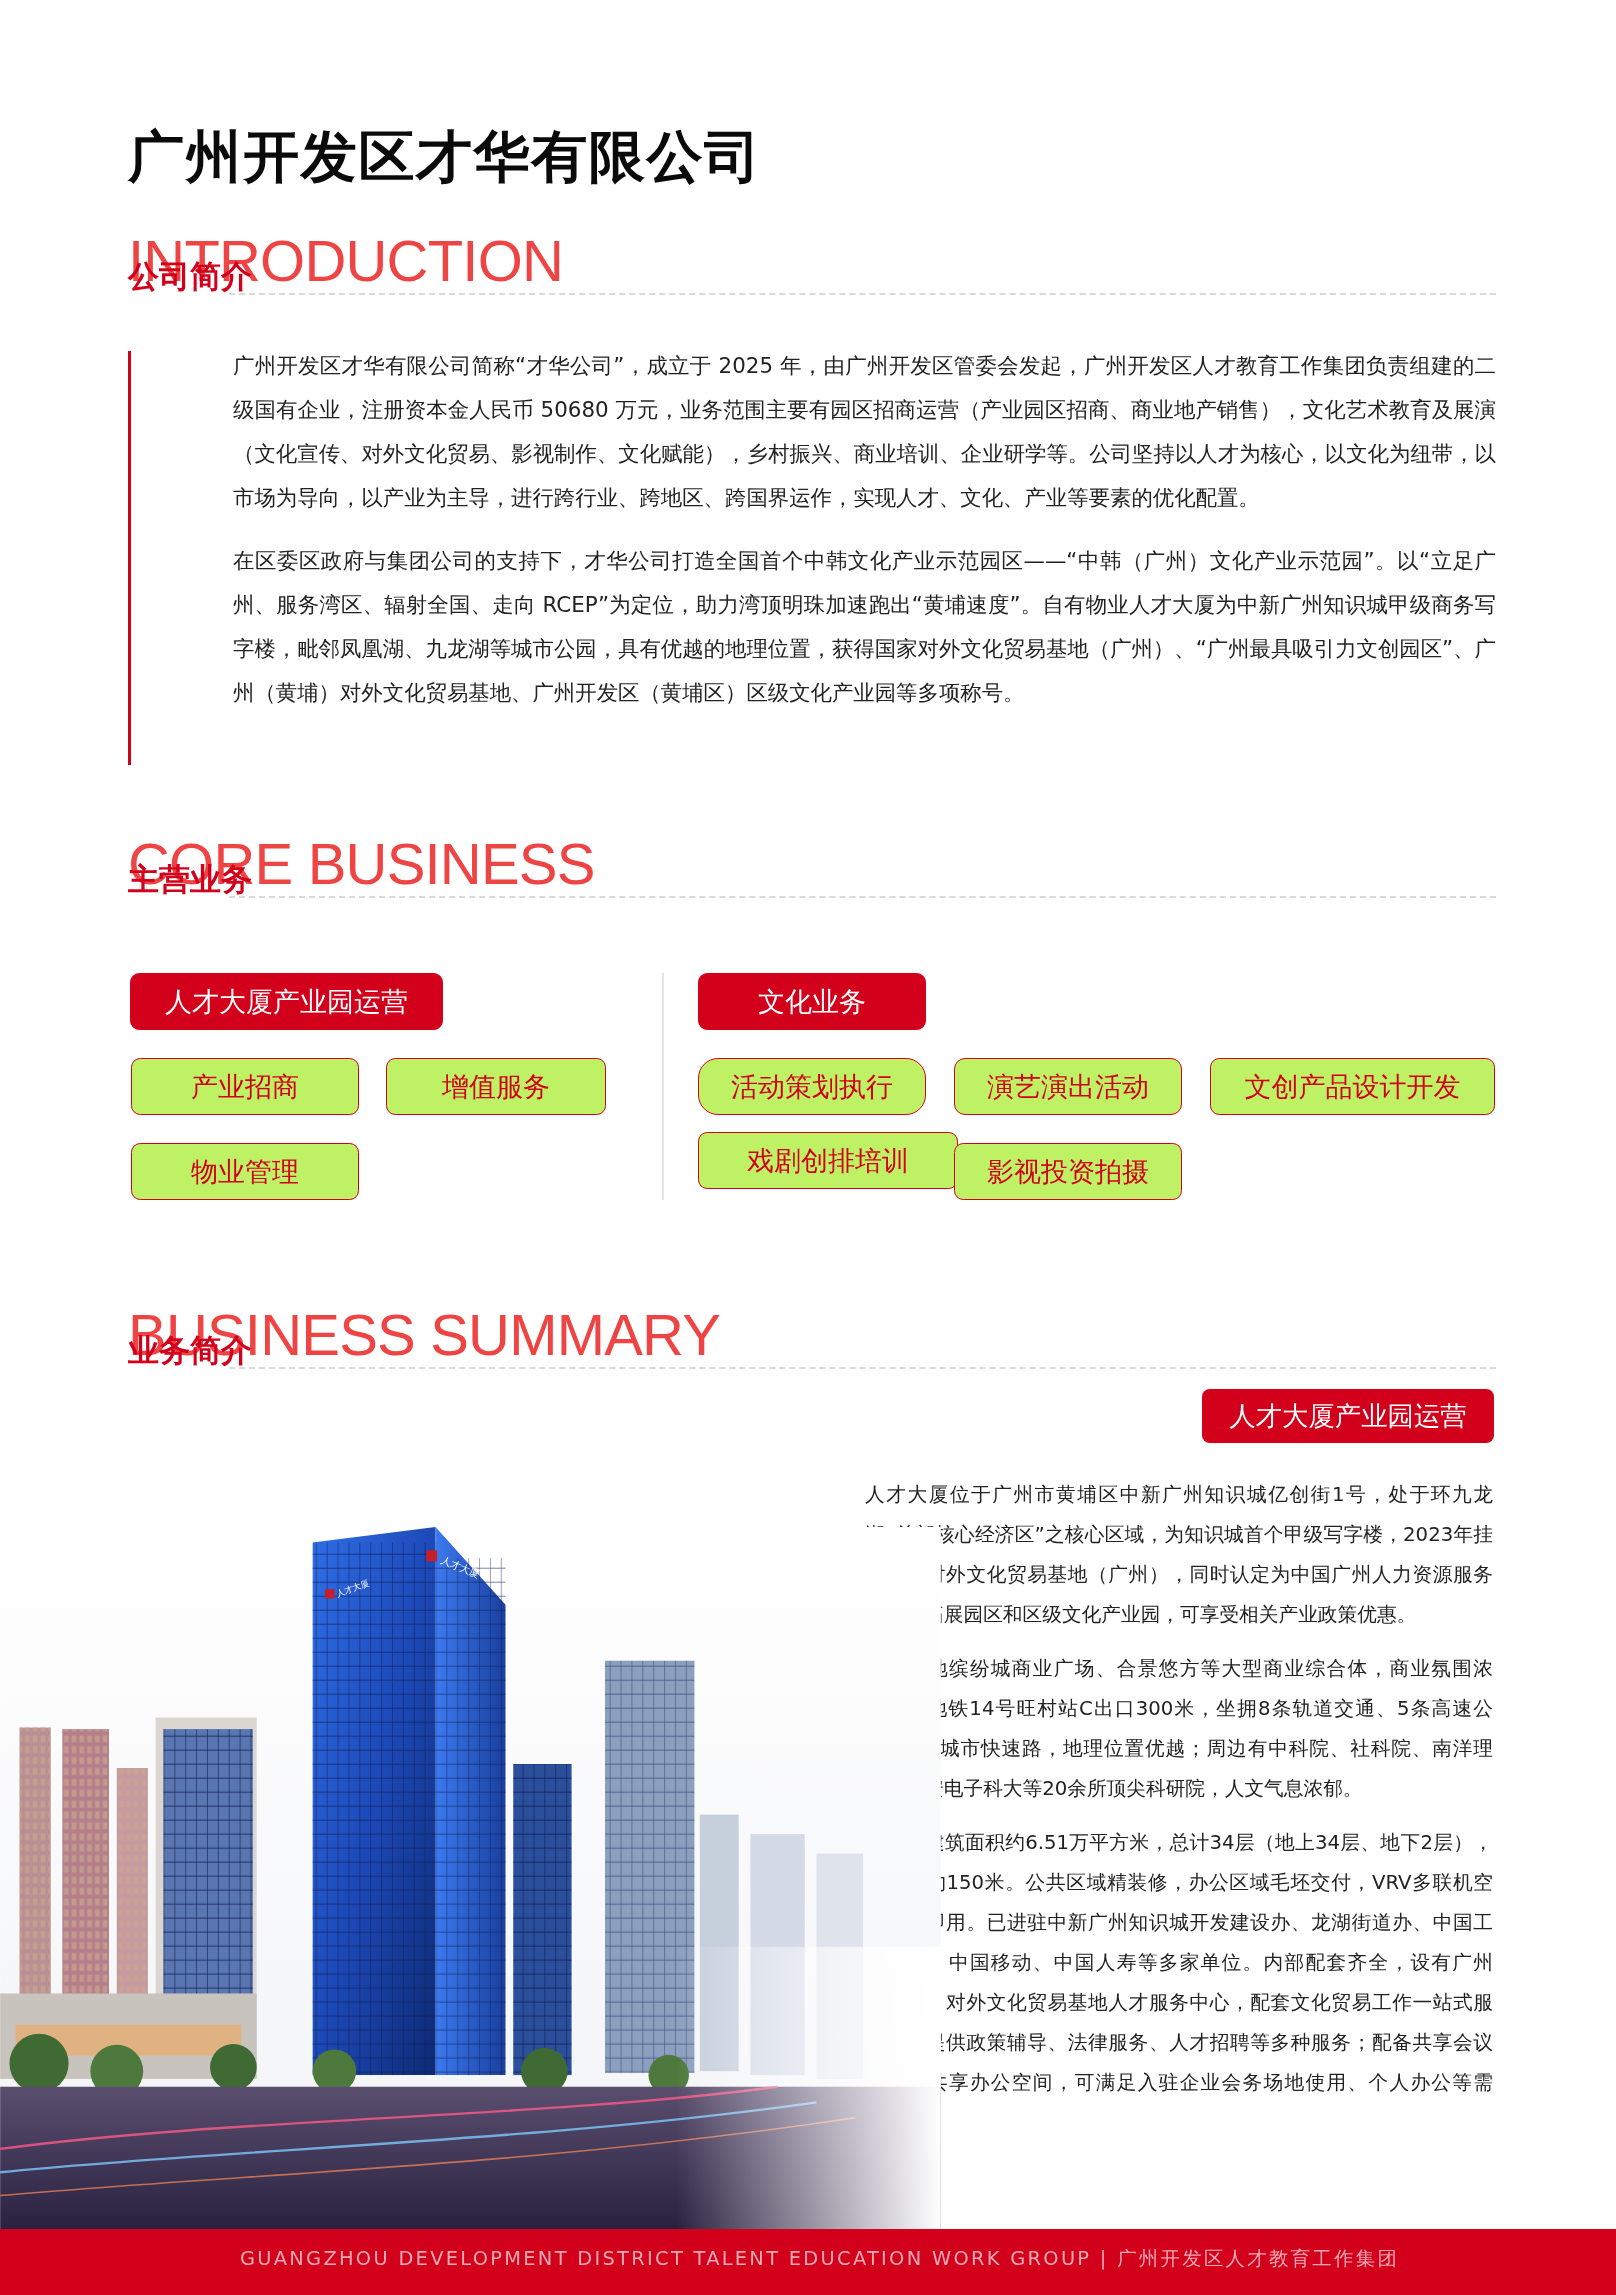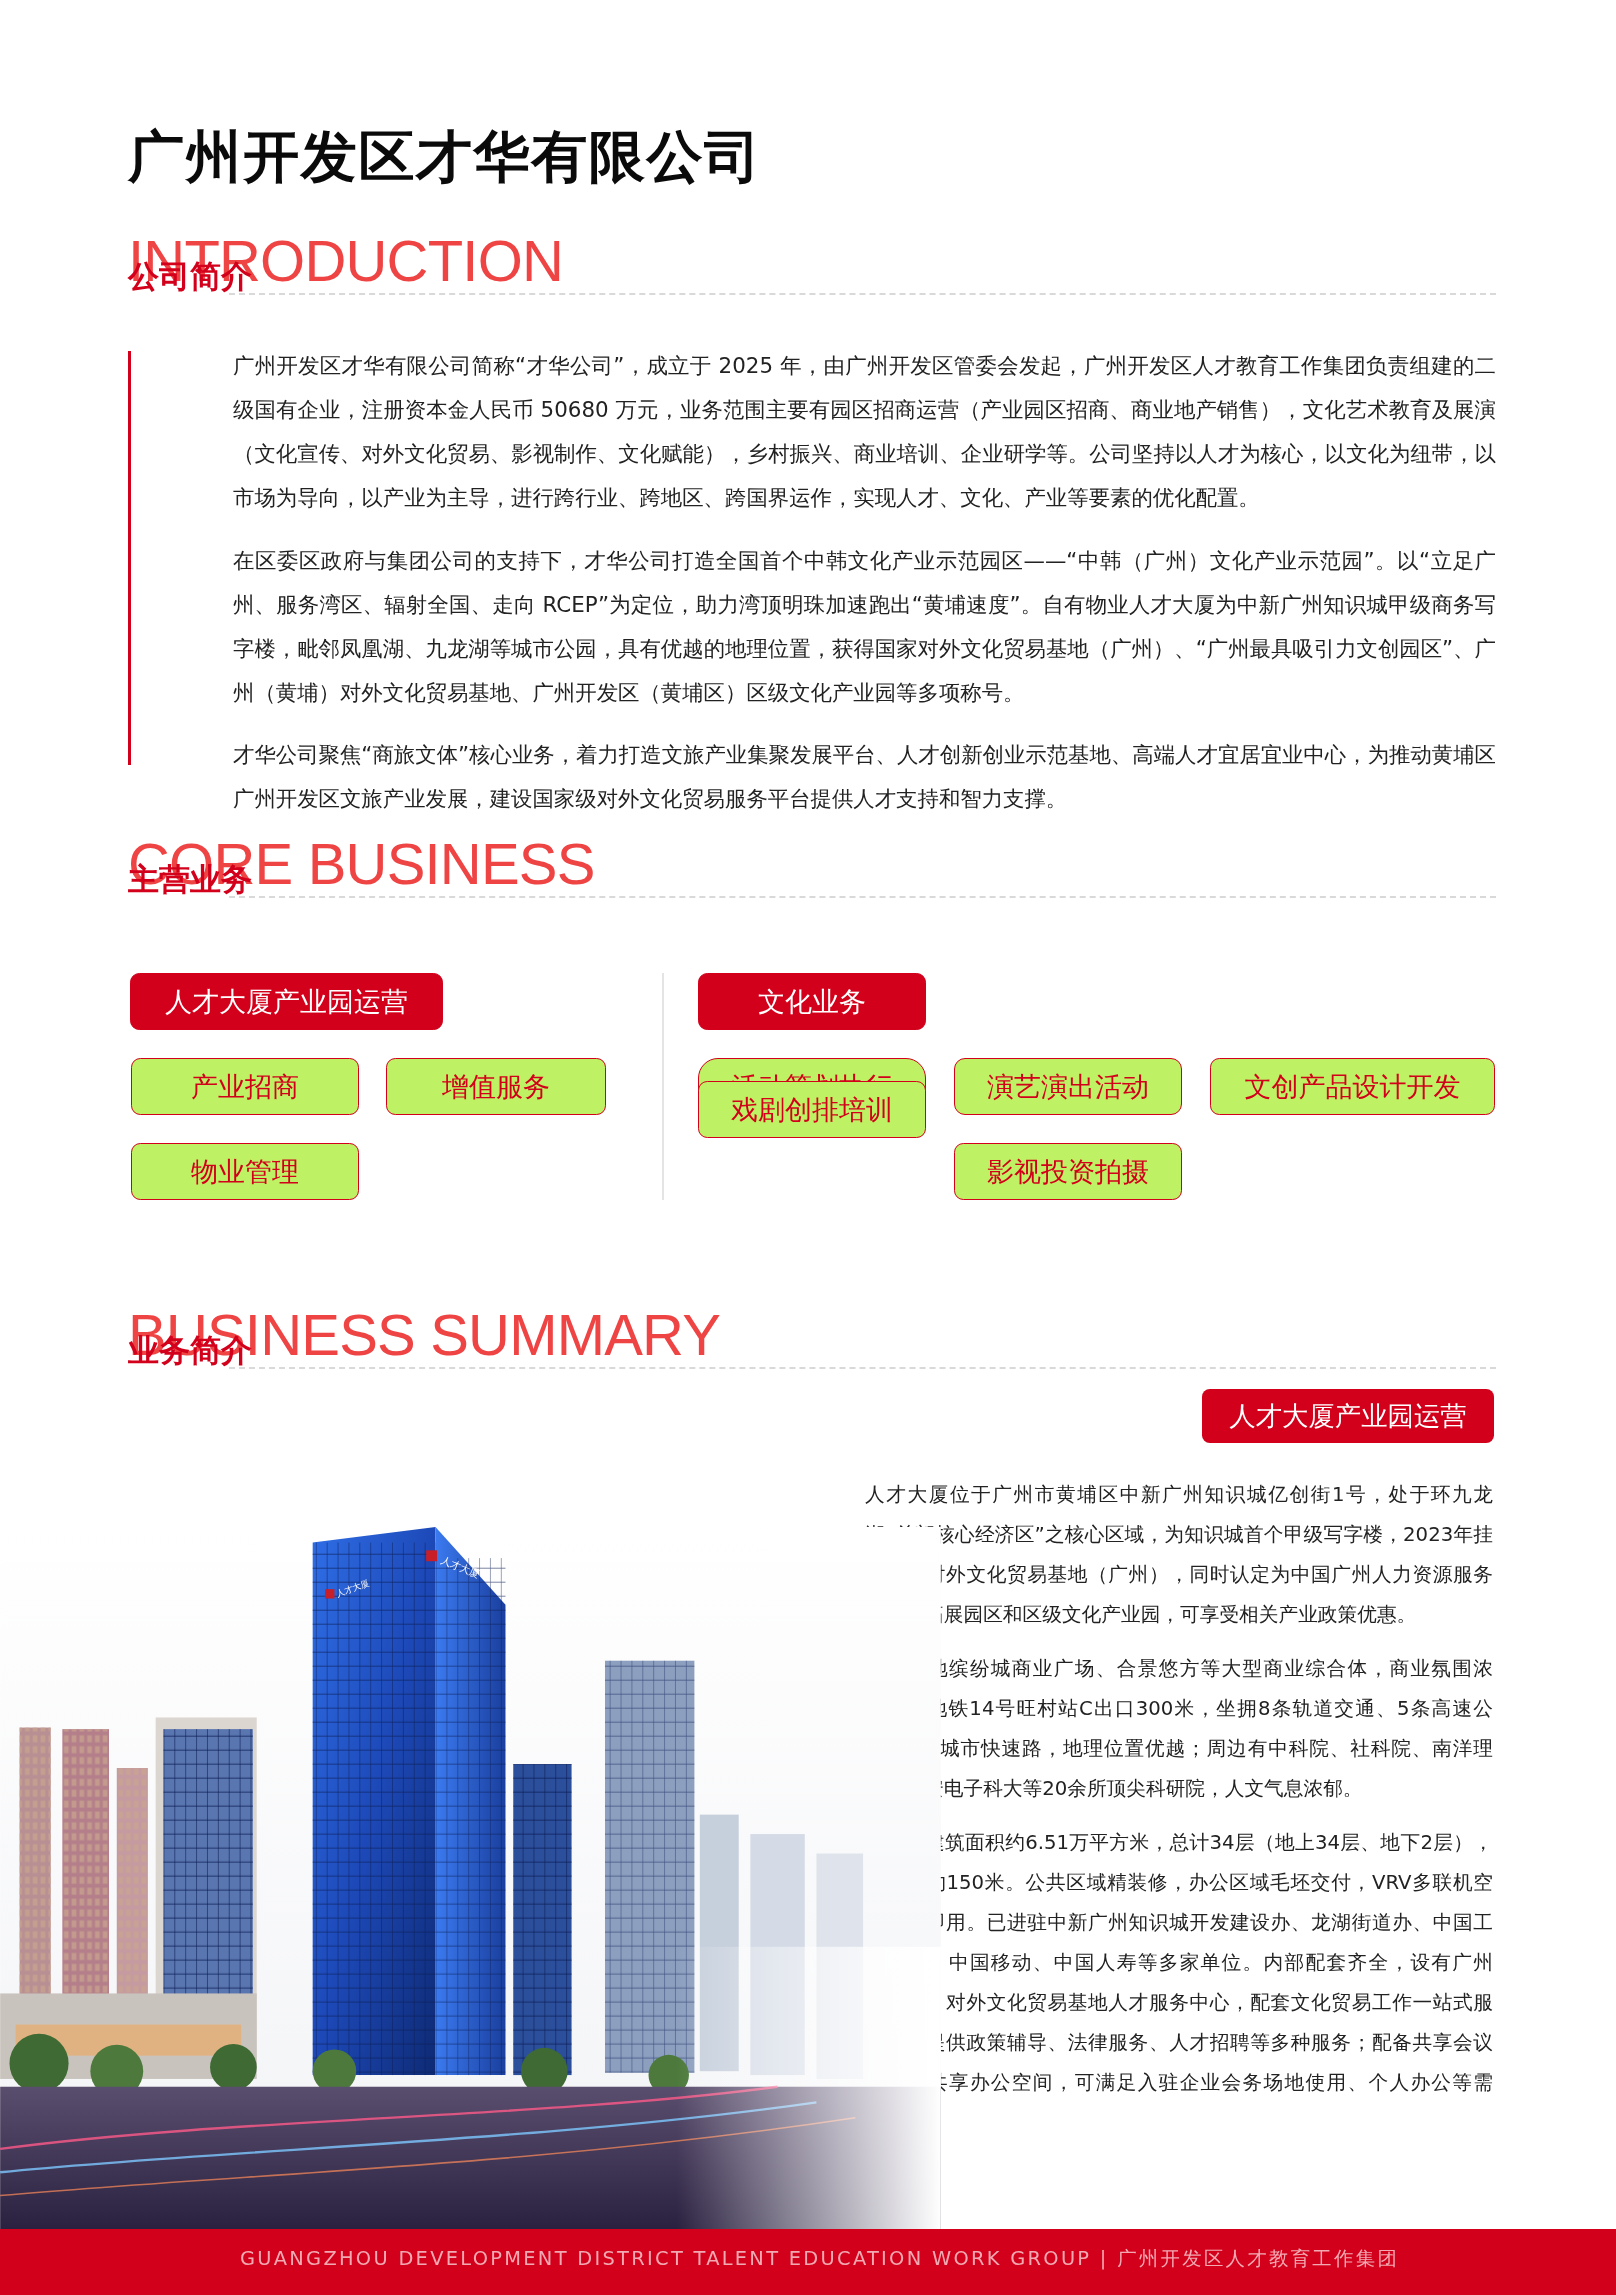--- a/index.html
+++ b/index.html
@@ -38,41 +38,40 @@
 
 <div class="section-head" style="top:232px;">
   <div class="ghost">INTRODUCTION</div>
   <div class="sec-label">公司简介</div>
   <div class="dash"></div>
 </div>
 <div class="intro-bar"></div>
 <div class="intro-body">
   <p>广州开发区才华有限公司简称“才华公司”，成立于 2025 年，由广州开发区管委会发起，广州开发区人才教育工作集团负责组建的二级国有企业，注册资本金人民币 50680 万元，业务范围主要有园区招商运营（产业园区招商、商业地产销售），文化艺术教育及展演（文化宣传、对外文化贸易、影视制作、文化赋能），乡村振兴、商业培训、企业研学等。公司坚持以人才为核心，以文化为纽带，以市场为导向，以产业为主导，进行跨行业、跨地区、跨国界运作，实现人才、文化、产业等要素的优化配置。</p>
   <p>在区委区政府与集团公司的支持下，才华公司打造全国首个中韩文化产业示范园区——“中韩（广州）文化产业示范园”。以“立足广州、服务湾区、辐射全国、走向 RCEP”为定位，助力湾顶明珠加速跑出“黄埔速度”。自有物业人才大厦为中新广州知识城甲级商务写字楼，毗邻凤凰湖、九龙湖等城市公园，具有优越的地理位置，获得国家对外文化贸易基地（广州）、“广州最具吸引力文创园区”、广州（黄埔）对外文化贸易基地、广州开发区（黄埔区）区级文化产业园等多项称号。</p>
-  <p>才华公司聚焦“商旅文体”核心业务，着力打造文旅产业集聚发展平台、人才创新创业示范基地、高端人才宜居宜业中心，为推动黄埔区 广州开发区文旅产业发展，建设国家级对外文化贸易服务平台提供人才支持和智力支撑。</p>
 </div>
 
 <div class="section-head" style="top:835px;">
   <div class="ghost">CORE BUSINESS</div>
   <div class="sec-label">主营业务</div>
   <div class="dash"></div>
 </div>
 
 <div class="pill solid" style="left:130px; top:973px; width:313px;">人才大厦产业园运营</div>
 <div class="pill" style="left:131px; top:1058px; width:228px;">产业招商</div>
 <div class="pill" style="left:386px; top:1058px; width:220px;">增值服务</div>
 <div class="pill" style="left:131px; top:1143px; width:228px;">物业管理</div>
 
 <div class="col-divider"></div>
 
 <div class="pill solid" style="left:698px; top:973px; width:228px;">文化业务</div>
 <div class="pill" style="left:698px; top:1058px; width:228px;border-radius:20px;">活动策划执行</div>
 <div class="pill" style="left:954px; top:1058px; width:228px;border-radius:11px;">演艺演出活动</div>
 <div class="pill" style="left:1210px; top:1058px; width:285px;">文创产品设计开发</div>
-<div class="pill" style="left:698px; top:1081px; width:228px;">戏剧创排培训</div>
+<div class="pill" style="left:698px; top:1132px; width:260px;">戏剧创排培训</div>
 <div class="pill" style="left:954px; top:1143px; width:228px;">影视投资拍摄</div>
 
 <div class="section-head" style="top:1306px;">
   <div class="ghost">BUSINESS SUMMARY</div>
   <div class="sec-label">业务简介</div>
   <div class="dash"></div>
 </div>
 
 <div class="badge">人才大厦产业园运营</div>
 

